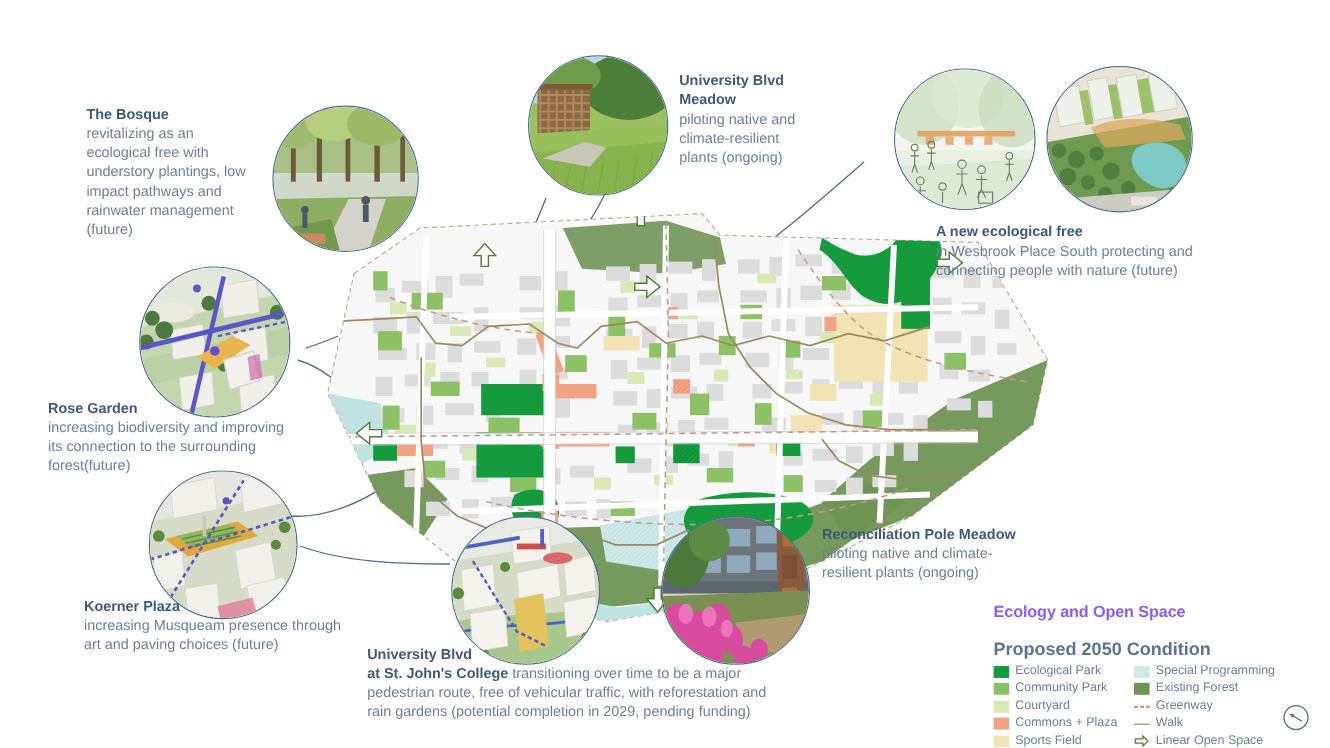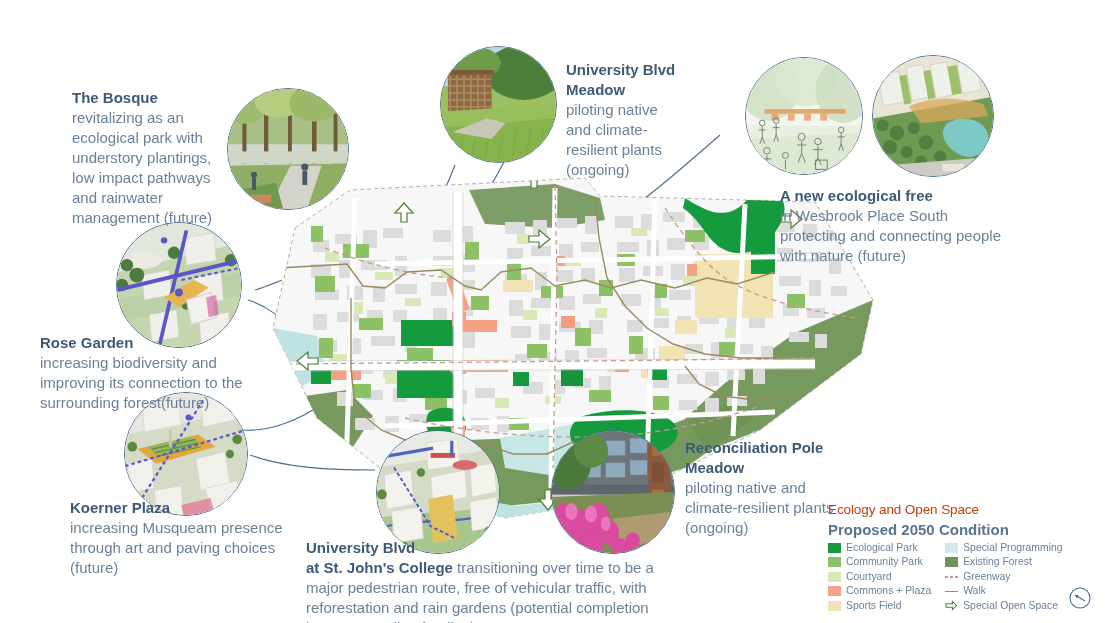--- a/index.html
+++ b/index.html
@@ -2,42 +2,42 @@
 <html><head>
 <meta charset="utf-8">
 <style>
   html,body{margin:0;padding:0;background:#ffffff;}
   body{width:1108px;height:623px;position:relative;overflow:hidden;
        font-family:"Liberation Sans","DejaVu Sans",sans-serif;}
 
   #stage{position:absolute;left:0;top:0;width:1108px;height:623px;}
 
   
-  .callout{position:absolute;color:#5b7390;line-height:1.33;font-size:15px;}
+  .callout{position:absolute;color:#5b7390;line-height:1.33;font-size:12px;}
   .callout .hd{font-weight:bold;color:#3d5a78;display:block;}
   .callout .bd{display:block;color:#6b8199;}
   .callout.right{}
   .callout.left{text-align:left;}
 
   
   .pc{position:absolute;border-radius:50%;overflow:hidden;
       border:1.4px solid #4a6d92;box-sizing:border-box;}
   .pc > svg{display:block;width:100%;height:100%;}
 
   
   #leaders{position:absolute;left:0;top:0;width:1108px;height:623px;
            pointer-events:none;}
 
   
   #map{position:absolute;left:255px;top:168px;width:620px;height:420px;}
 
   
   #legend{position:absolute;left:828px;top:502px;width:240px;}
-  #legend .ltitle{font-size:13.5px;font-weight:normal;color:#c2410c;
-                  letter-spacing:-.1px;margin-bottom:4px;}
+  #legend .ltitle{font-size:13.5px;font-weight:bold;color:#8b5cf6;
+                  letter-spacing:-.1px;margin-bottom:16px;}
   #legend .lsub{font-size:15px;font-weight:bold;color:#5a7490;margin-bottom:4px;}
   #legend .cols{display:flex;gap:14px;}
   #legend .col{display:flex;flex-direction:column;gap:2.5px;}
   .lrow{display:flex;align-items:center;gap:5px;font-size:10.4px;color:#6b8199;
         white-space:nowrap;line-height:1.15;}
   .sw{width:13px;height:10px;flex:0 0 13px;display:inline-block;}
   .swline{width:13px;height:10px;flex:0 0 13px;position:relative;}
   .swline i{position:absolute;left:0;top:4.5px;width:13px;height:1.6px;display:block;}
   .swarrow{width:13px;height:11px;flex:0 0 13px;}
 
@@ -656,21 +656,21 @@
         <ellipse cx="16" cy="66" rx="5" ry="7"></ellipse>
           <ellipse cx="32" cy="68" rx="5" ry="7"></ellipse>
         <ellipse cx="44" cy="76" rx="4" ry="6"></ellipse>
           <ellipse cx="2" cy="80" rx="4" ry="6"></ellipse>
       </g>
     </svg>
   </div>
 
   <div class="callout right" style="left:72px;top:88px;width:145px;">
     <span class="hd">The Bosque</span>
-    <span class="bd">revitalizing as an ecological park with understory plantings, low impact pathways and rainwater management (future)</span>
+    <span class="bd">revitalizing as an ecological free with understory plantings, low impact pathways and rainwater management (future)</span>
   </div>
 
   <div class="callout left" style="left:566px;top:60px;width:110px;">
     <span class="hd">University Blvd Meadow</span>
     <span class="bd">piloting native and climate-resilient plants (ongoing)</span>
   </div>
 
   <div class="callout left" style="left:780px;top:186px;width:225px;">
     <span class="hd">A new ecological free</span>
     <span class="bd">in Wesbrook Place South protecting and connecting people with nature (future)</span>
@@ -743,21 +743,21 @@
           <div class="lrow">
             <span class="swline">
               <i style="background:#9A8A5E"></i>
             </span>
             <span>Walk</span>
           </div>
           <div class="lrow">
             <span class="swarrow"><svg viewBox="0 0 14 12" width="13" height="11">
                 <path d="M1,4 L8,4 L8,1.5 L12.6,6 L8,10.5 L8,8 L1,8 Z" fill="#fff" stroke="#4E7D3A" stroke-width="1.1"></path>
               </svg></span>
-            <span>Special Open Space</span>
+            <span>Linear Open Space</span>
           </div>
         </div>
     </div>
   </div>
 
   <svg id="compass" viewBox="0 0 24 24">
     <circle cx="12" cy="12" r="10" fill="none" stroke="#4a6d92" stroke-width="1.1"></circle>
     <path d="M17,15 L7,9" stroke="#4a6d92" stroke-width="1.1" fill="none"></path>
     <path d="M7,9 L11,9.3 L8.6,12.4 Z" fill="#4a6d92"></path>
   </svg>

